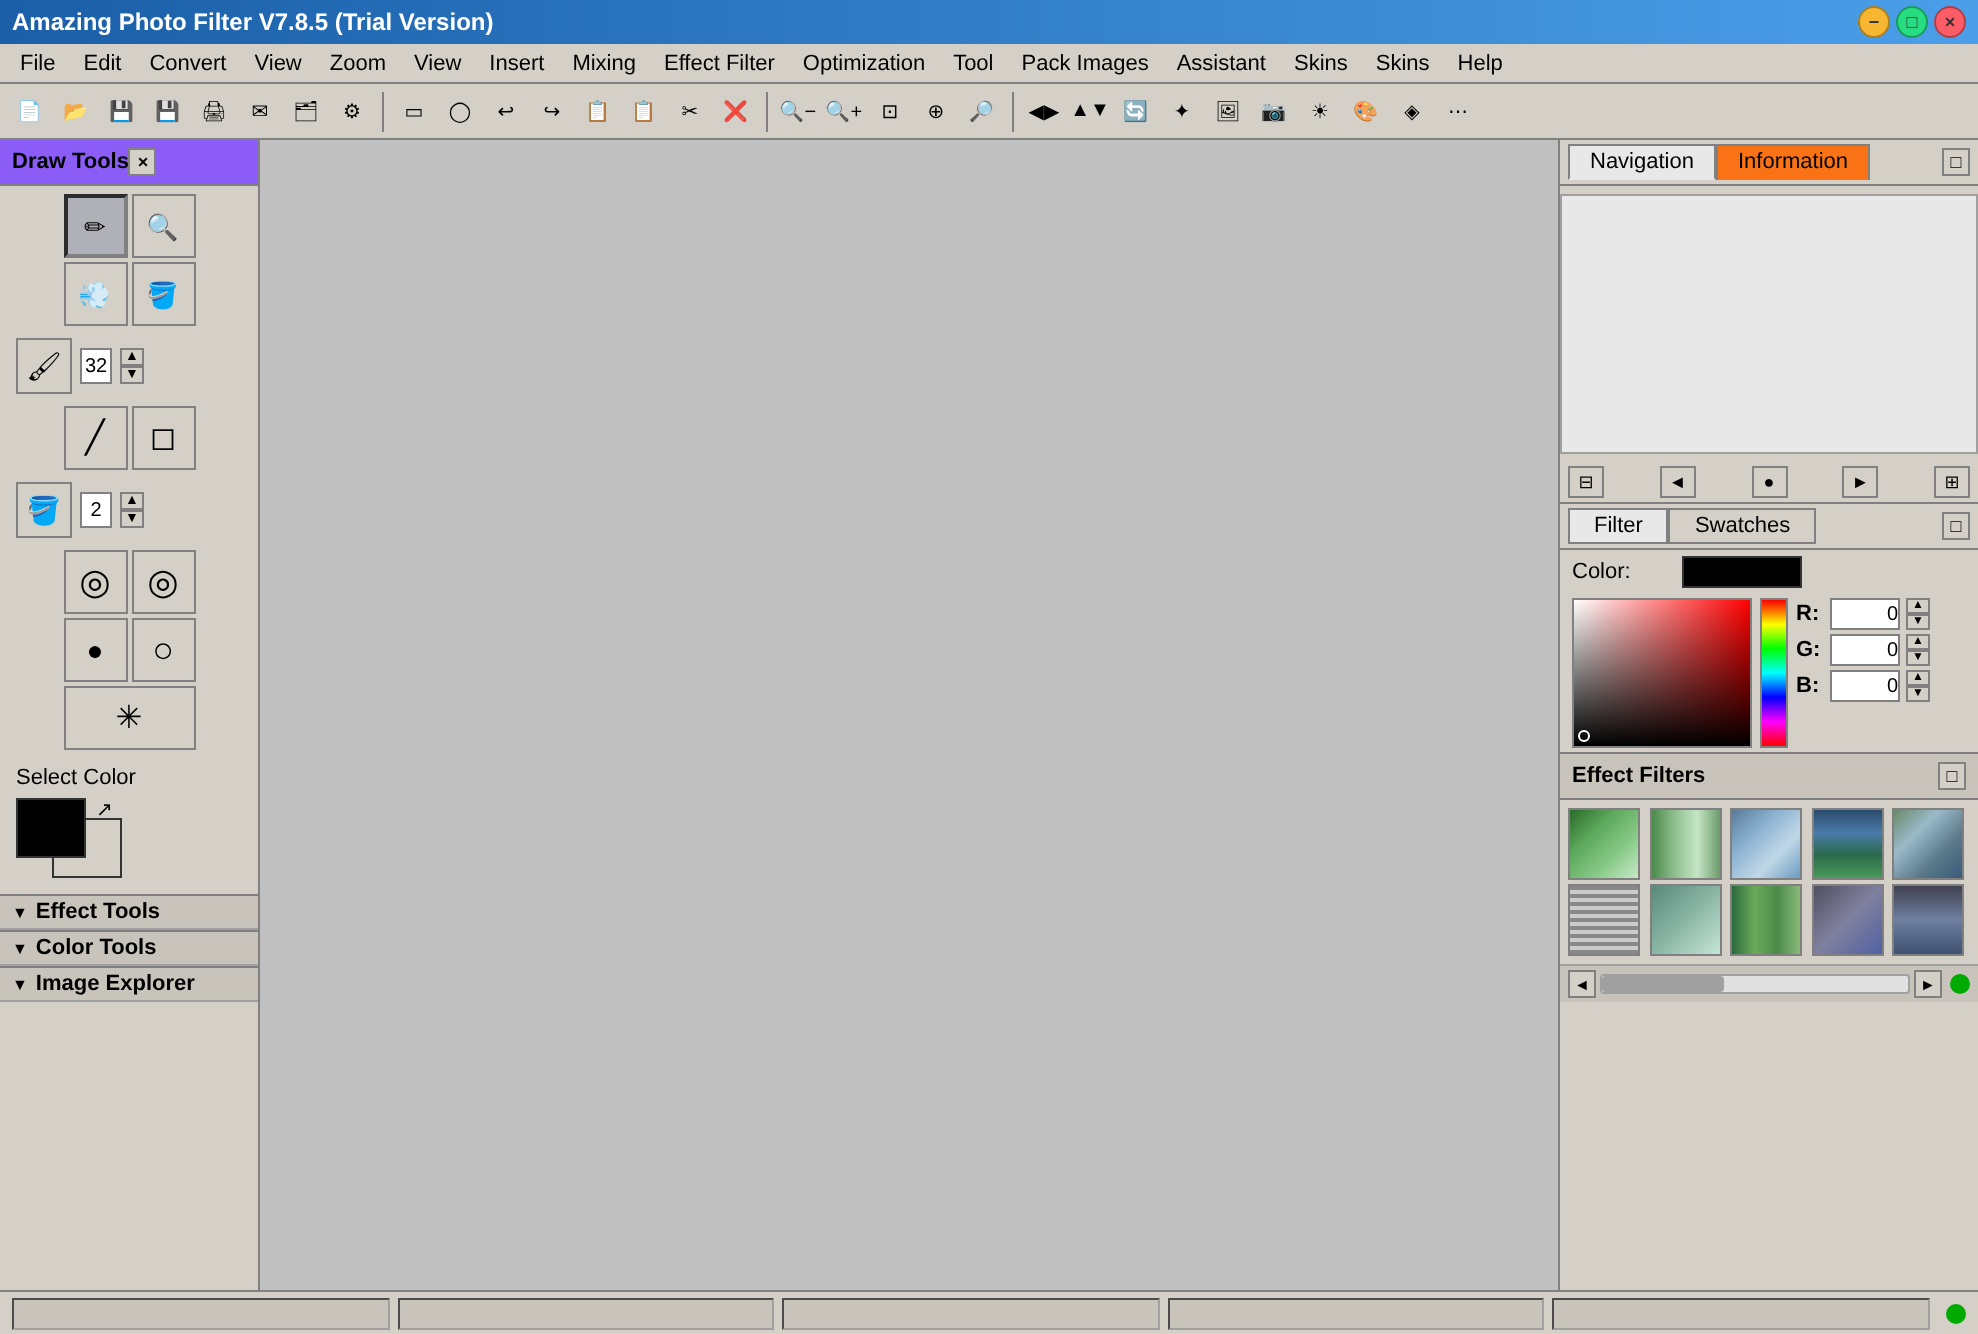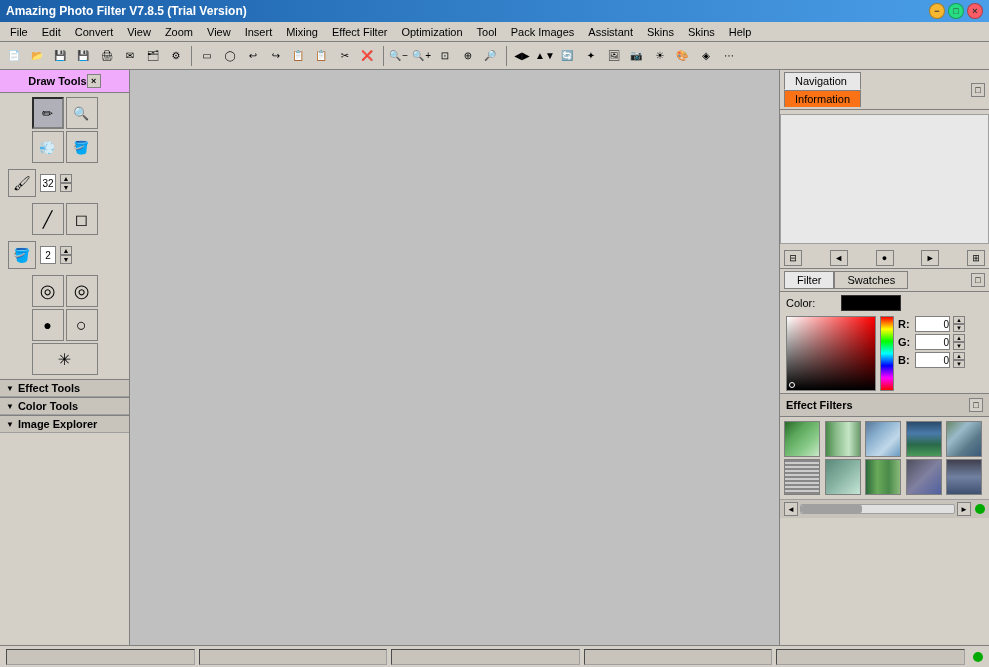--- a/index.html
+++ b/index.html
@@ -100,24 +100,24 @@
 
     
     .left-panel {
       width: 130px;
       background: #d4d0c8;
       border-right: 1px solid #808080;
       position: relative;
       overflow: hidden;
     }
     .panel-header {
-      background: #f0abfc;
-      display: flex;
-      align-items: center;
-      justify-content: center;
+      background: #8b5cf6;
+      display: flex;
+      align-items: center;
+      justify-content: flex-start;
       padding: 4px 6px;
       font-size: 11px;
       font-weight: bold;
       border-bottom: 1px solid #808080;
     }
     .panel-close-btn {
       width: 14px;
       height: 14px;
       background: #d4d0c8;
       border: 1px solid #808080;
@@ -263,21 +263,20 @@
     .nav-panel-header {
       display: flex;
       align-items: center;
       justify-content: space-between;
       padding: 2px 4px;
       border-bottom: 1px solid #808080;
     }
     .nav-tabs {
       display: flex;
       gap: 0;
-      flex-direction: column;
     }
     .nav-tab {
       padding: 2px 10px;
       background: #f97316;
       border: 1px solid #808080;
       cursor: pointer;
       font-size: 11px;
       border-bottom: none;
     }
     .nav-tab.active {
@@ -654,20 +653,28 @@
           <span style="font-size:14px;">●</span>
         </button>
         <button class="tool-btn" title="Ring">
           <span style="font-size:18px;">○</span>
         </button>
         <button class="tool-btn" style="grid-column: span 2; width: 66px;" title="Star">
           <span style="font-size:16px;">✳</span>
         </button>
       </div>
 
+      <div class="select-color-area">
+        <div class="color-label">Select Color</div>
+        <div class="color-swatches-preview">
+          <div class="bg-color"></div>
+          <div class="fg-color"></div>
+          <span class="swap-icon">↗</span>
+        </div>
+      </div>
 
       <div class="section-header">
         <span class="section-arrow">▼</span>
         <span>Effect Tools</span>
       </div>
 
       <div class="section-header">
         <span class="section-arrow">▼</span>
         <span>Color Tools</span>
       </div>

